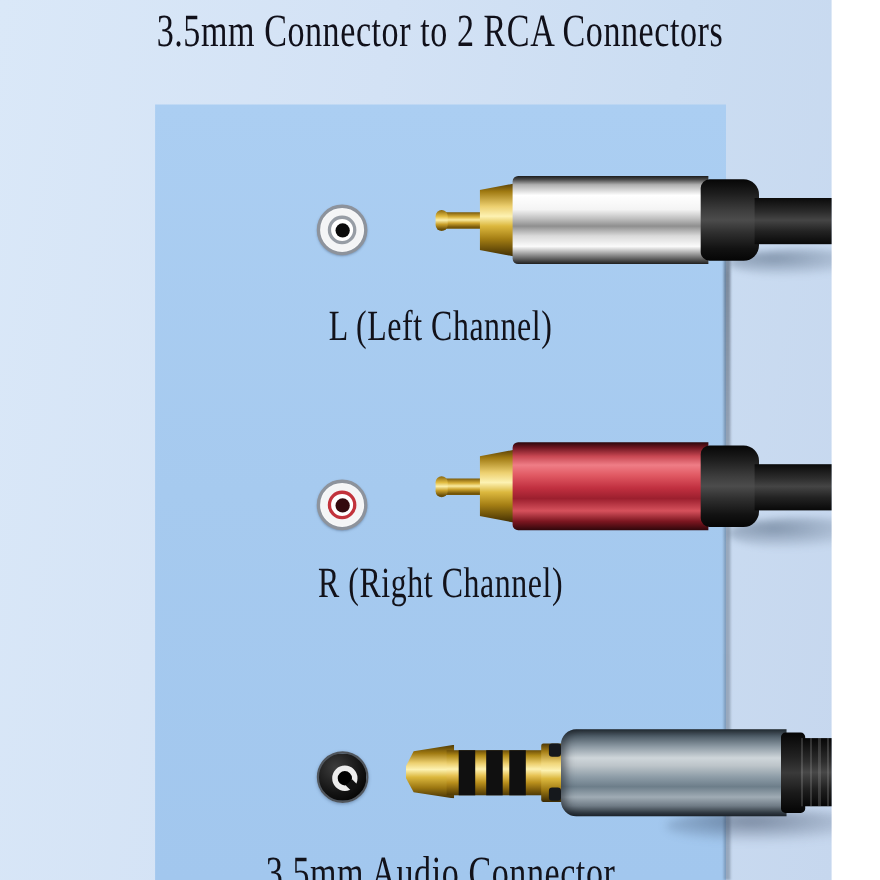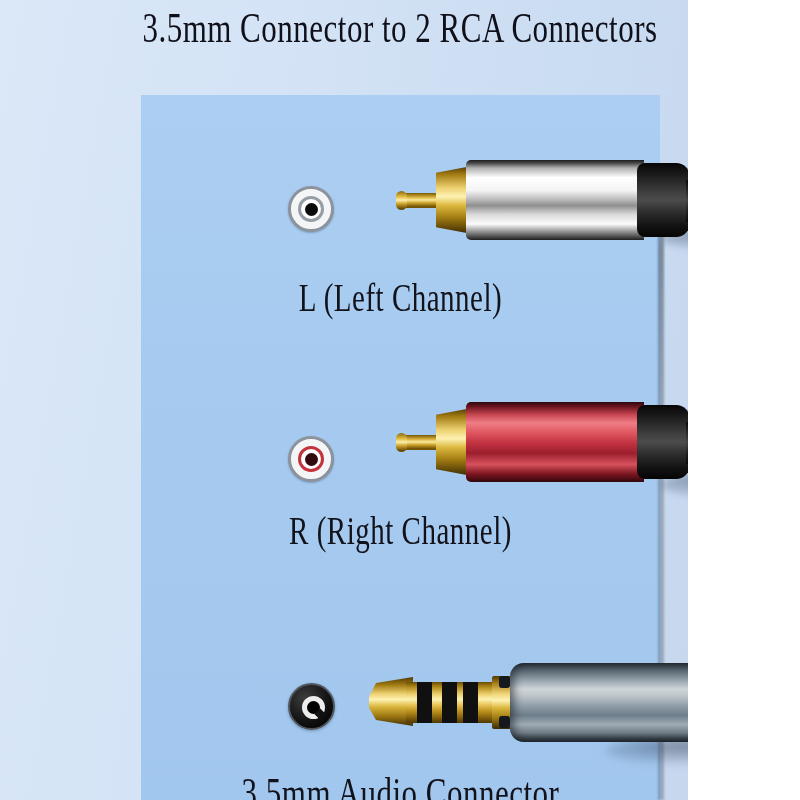--- a/index.html
+++ b/index.html
@@ -1,17 +1,17 @@
 <!DOCTYPE html>
 <html><head>
 <meta charset="utf-8">
 <style>
   html,body{margin:0;padding:0;}
   .stage{
-    position:relative;width:688px;height:800px;overflow:hidden;
+    position:relative;width:756px;height:800px;overflow:hidden;
     background:linear-gradient(100deg,#dae8f8 0%,#d3e2f5 40%,#cbddf2 70%,#c6d7ee 100%);
     font-family:"Liberation Serif","DejaVu Serif",serif;
   }
   .panel{
     position:absolute;left:141px;top:95px;width:519px;height:705px;
     background:linear-gradient(180deg,#abcef2 0%,#a6caef 50%,#a2c7ee 100%);
   }
   .panel-edge-shadow{
     position:absolute;left:658px;top:160px;width:6px;height:640px;
     background:linear-gradient(180deg,rgba(30,40,55,0) 0%,rgba(30,40,55,0.45) 14%,rgba(30,40,55,0.28) 45%,rgba(40,55,75,0.30) 100%);

